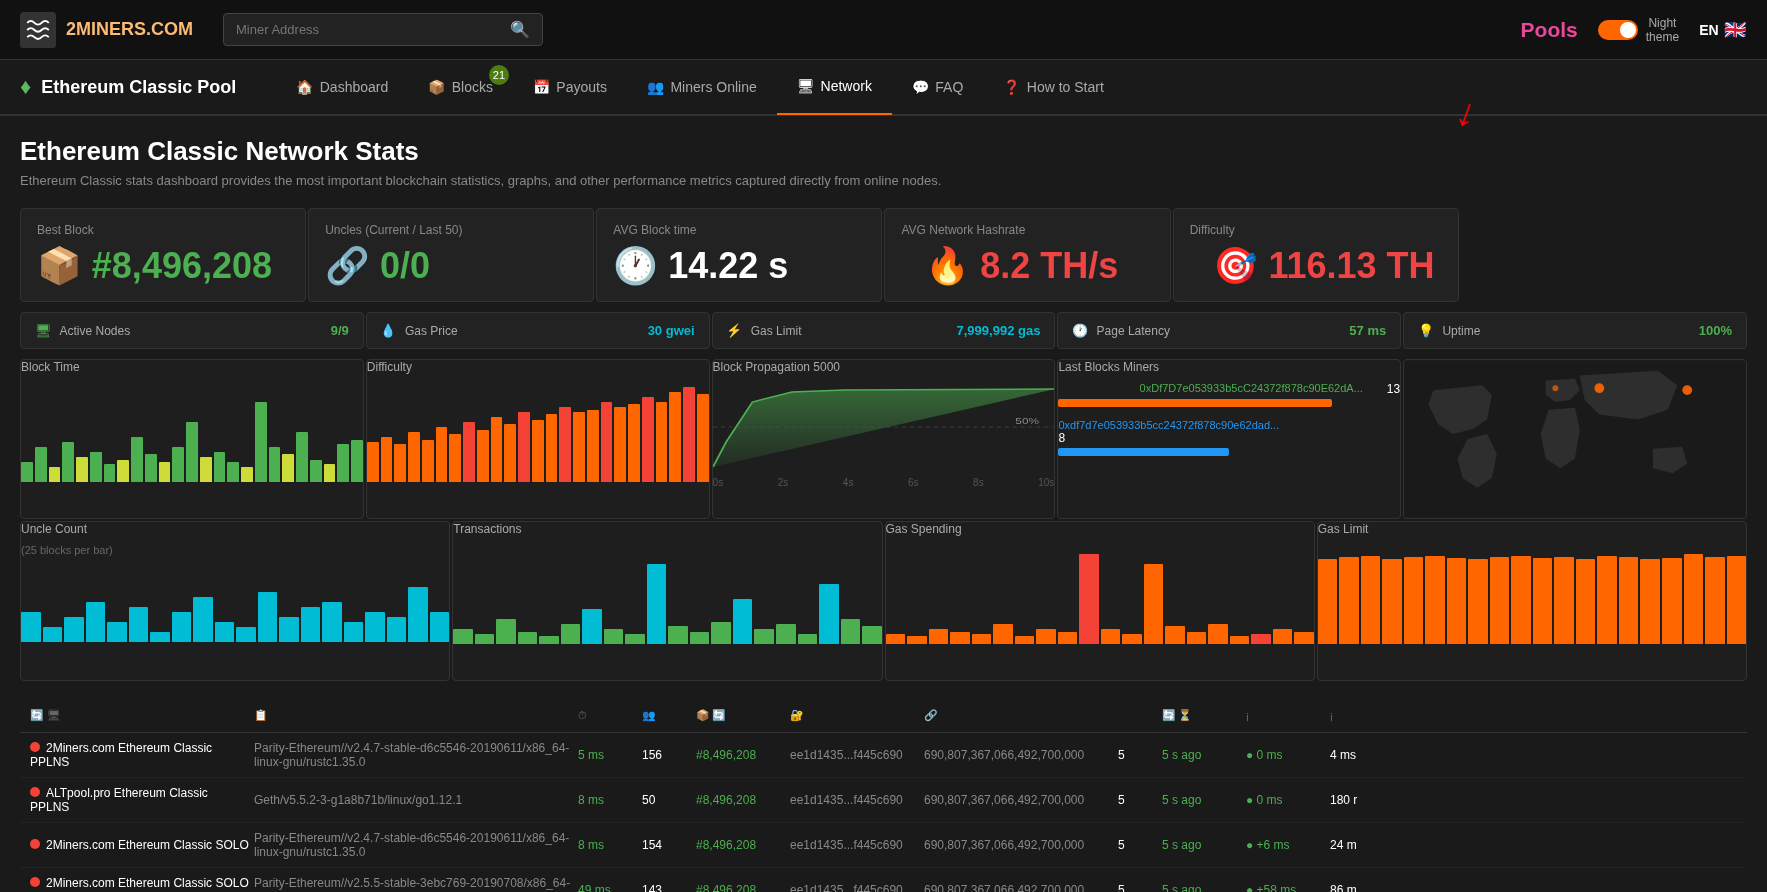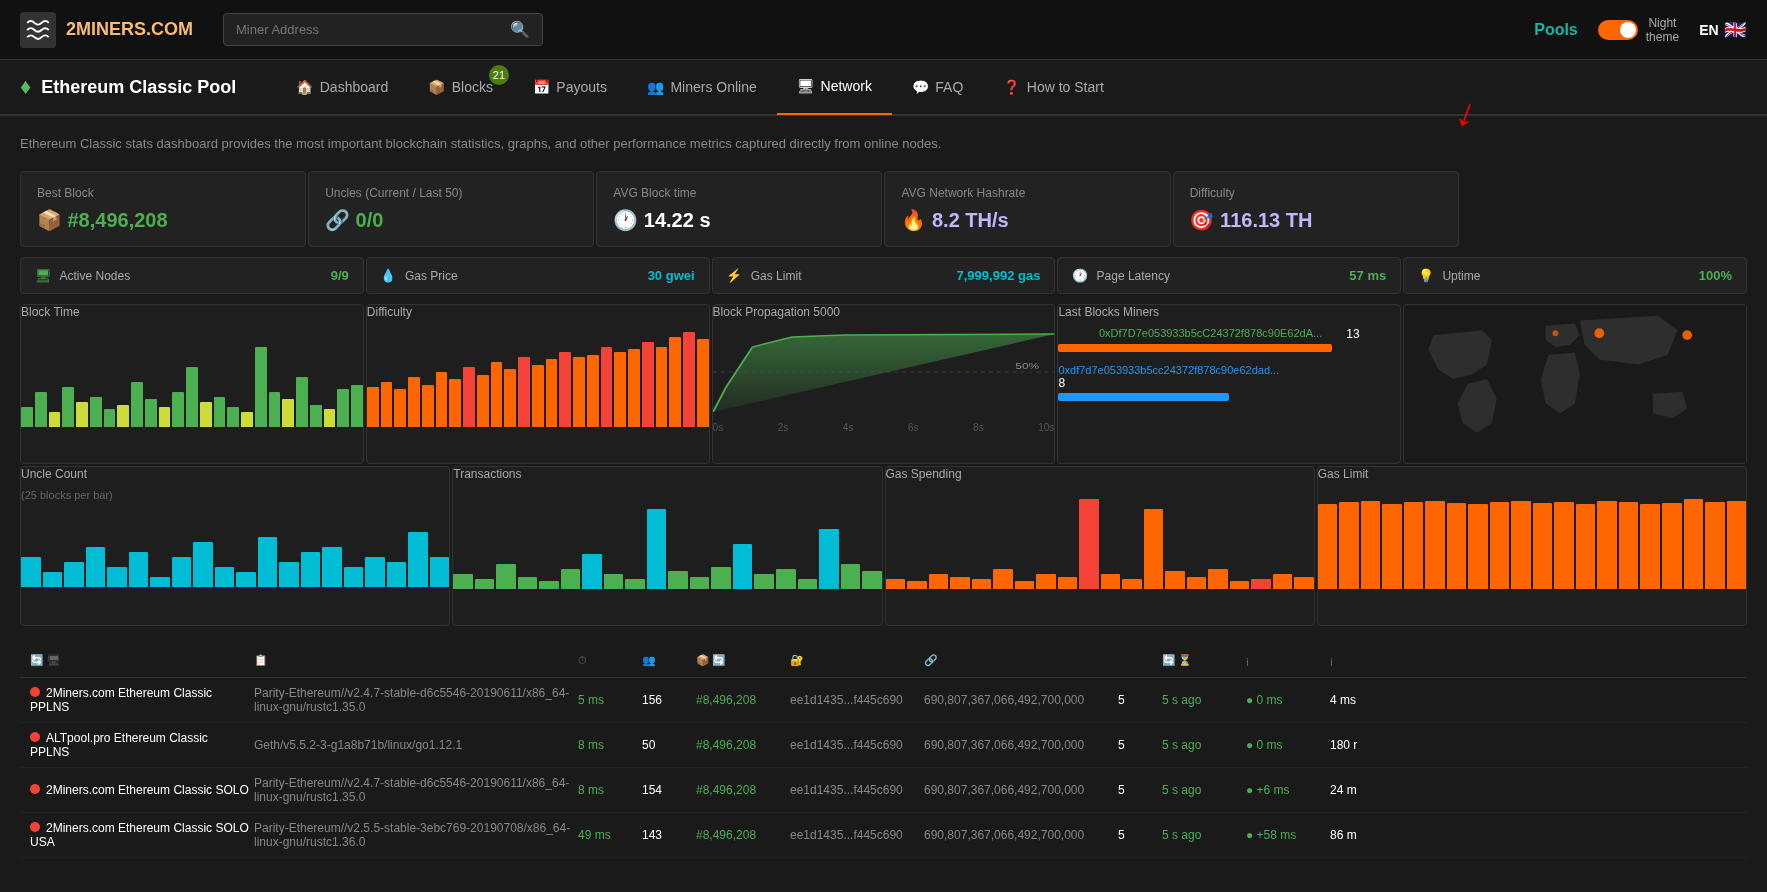--- a/index.html
+++ b/index.html
@@ -30,21 +30,21 @@
     .search-bar input {
       background: transparent;
       border: none;
       color: #aaa;
       outline: none;
       font-size: 13px;
       width: 100%;
     }
     .search-icon { color: #888; font-size: 16px; }
     .nav-right { display: flex; align-items: center; gap: 20px; }
-    .pools-btn { font-size: 16px; font-weight: bold; color: #14b8a6; cursor: pointer; }
+    .pools-btn { font-size: 21px; font-weight: bold; color: #ec4899; cursor: pointer; }
     .toggle-area { display: flex; align-items: center; gap: 8px; }
     .toggle { width: 40px; height: 20px; background: #f60; border-radius: 10px; position: relative; cursor: pointer; }
     .toggle::after { content: ''; position: absolute; right: 2px; top: 2px; width: 16px; height: 16px; background: #fff; border-radius: 50%; }
     .toggle-label { font-size: 12px; color: #aaa; text-align: center; }
     .lang-btn { display: flex; align-items: center; gap: 6px; font-size: 14px; font-weight: bold; }
 
     
     .second-nav {
       background: #1a1a1a;
       display: flex;
@@ -98,23 +98,23 @@
       gap: 2px;
       padding: 10px 20px;
     }
     .stat-card {
       background: #222;
       border: 1px solid #333;
       padding: 14px 16px;
       border-radius: 4px;
     }
     .stat-label { color: #888; font-size: 12px; margin-bottom: 8px; }
-    .stat-value { font-size: 20px; font-weight: bold; }
+    .stat-value { font-size: 36px; font-weight: bold; }
     .stat-value.green { color: #4caf50; }
-    .stat-value.orange { color: #c4b5fd; }
+    .stat-value.orange { color: #ef4444; margin-left: 24px; }
     .stat-value.white { color: #fff; }
 
     
     .metrics-row {
       display: grid;
       grid-template-columns: repeat(5, 1fr);
       gap: 2px;
       padding: 0 20px 10px;
     }
     .metric-item {
@@ -257,20 +257,21 @@
       <span>FAQ</span>
     </a>
     <a class="nav-item">
       <span>❓</span>
       <span>How to Start</span>
     </a>
   </div>
 </div>
 
 <div class="page-header">
+  <div class="page-title">Ethereum Classic Network Stats</div>
   <div class="page-desc">Ethereum Classic stats dashboard provides the most important blockchain statistics, graphs, and other performance metrics captured directly from online nodes.</div>
 </div>
 
 <div class="stats-row">
   <div class="stat-card">
     <div class="stat-label">Best Block</div>
     <div class="stat-value green">
       <span>📦</span> #8,496,208
     </div>
   </div>
@@ -413,21 +414,21 @@
         <span>6s</span>
         <span>8s</span>
         <span>10s</span>
       </div>
     </div>
   </div>
 
   <div class="chart-card">
     <div class="chart-title">Last Blocks Miners</div>
     <div class="miner-row">
-      <div style="display:flex; justify-content:center;gap:24px;">
+      <div style="display:flex; justify-content:flex-end;gap:24px;">
         <span class="miner-addr">0xDf7D7e053933b5cC24372f878c90E62dA...</span>
         <span style="color:#fff; font-size:12px;">13</span>
       </div>
       <div class="miner-bar" style="width:80%;"></div>
     </div>
     <div class="miner-row" style="margin-top:12px;">
       <div style="display:flex; justify-content:space-between;flex-direction:column;">
         <span class="miner-addr" style="color:#2196f3;">0xdf7d7e053933b5cc24372f878c90e62dad...</span>
         <span style="color:#fff; font-size:12px;">8</span>
       </div>

